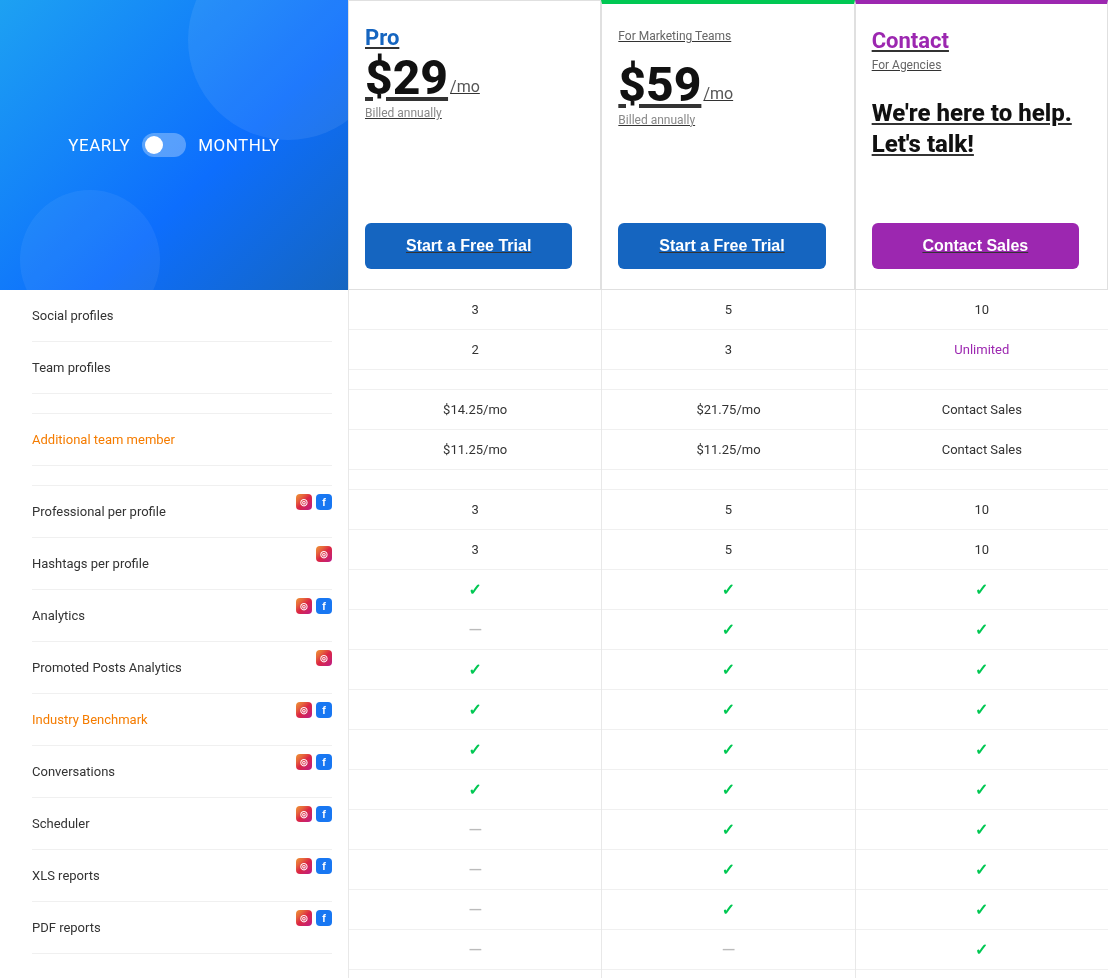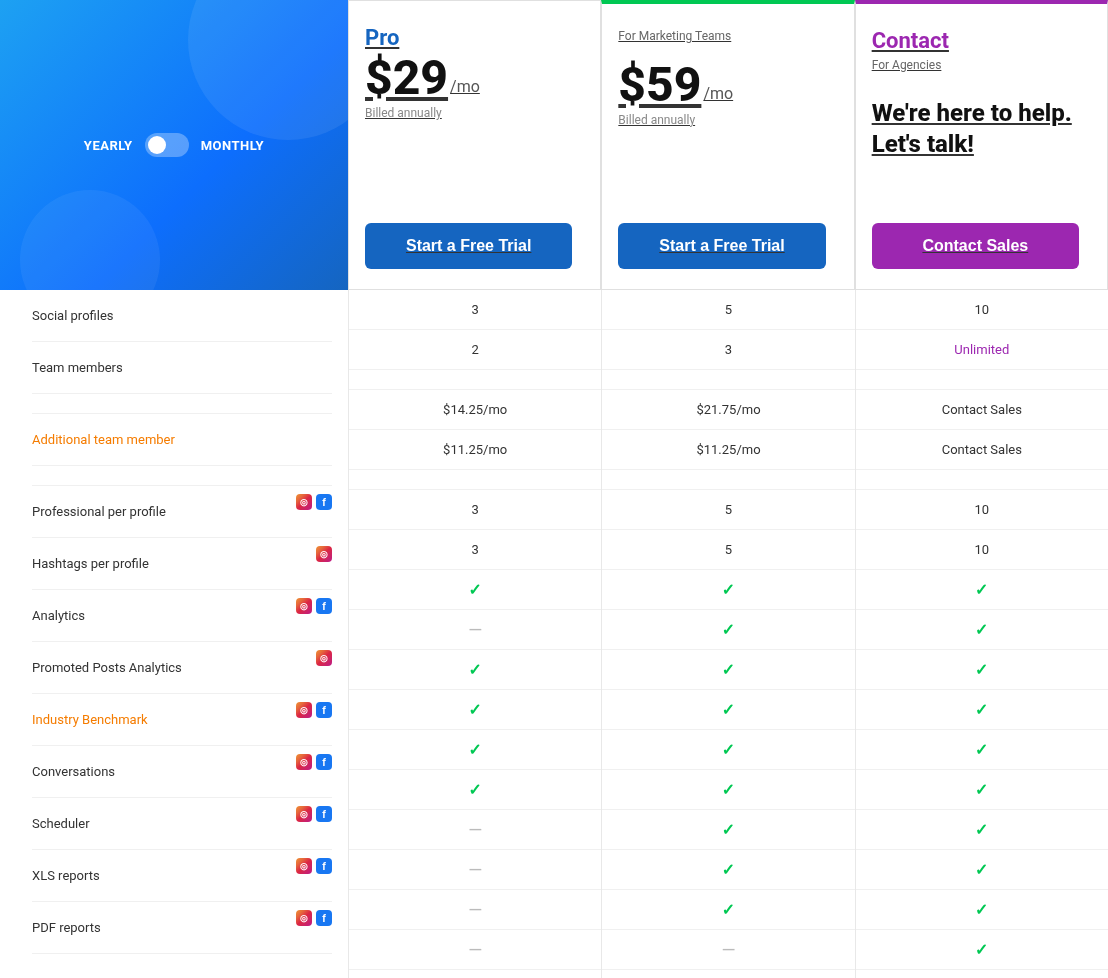--- a/index.html
+++ b/index.html
@@ -62,22 +62,22 @@
 
     .billing-toggle {
       display: flex;
       align-items: center;
       gap: 12px;
       z-index: 1;
     }
 
     .billing-label {
       color: #fff;
-      font-size: 13px;
-      font-weight: 700;
+      font-size: 17px;
+      font-weight: 400;
       letter-spacing: 0.5px;
     }
 
     .toggle-switch {
       width: 44px;
       height: 24px;
       background: rgba(255,255,255,0.3);
       border-radius: 12px;
       position: relative;
       cursor: pointer;
@@ -331,21 +331,21 @@
     </div>
 
   </div>
 
   <div class="table-wrapper" id="features-table">
   <div class="col-left">
         <div class="row-left" style="border-bottom: 1px solid rgb(240, 240, 240); min-height: 40px;">
           <span class="feature-label">Social profiles</span>
         </div>
         <div class="row-left" style="border-bottom: 1px solid rgb(240, 240, 240); min-height: 40px;">
-          <span class="feature-label">Team members</span>
+          <span class="feature-label">Team profiles</span>
         </div>
         <div class="gap-row"></div>
         <div class="row-left" style="border-bottom: 1px solid rgb(240, 240, 240); min-height: 40px;">
           <span class="feature-label orange">Additional team member</span>
         </div>
         <div class="gap-row"></div>
         <div class="row-left" style="border-bottom: 1px solid rgb(240, 240, 240); min-height: 40px;">
           <span class="feature-label">Professional per profile</span>
           <div class="feature-icons">
             <div class="icon-ig">◎</div>

